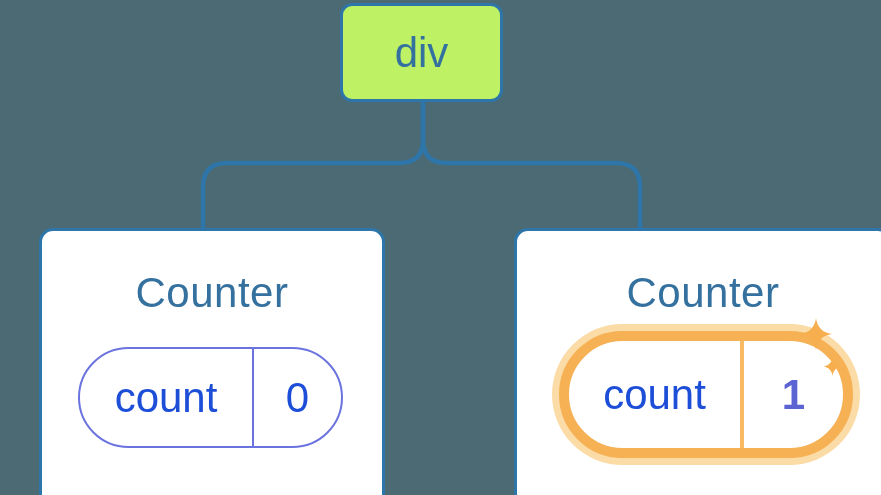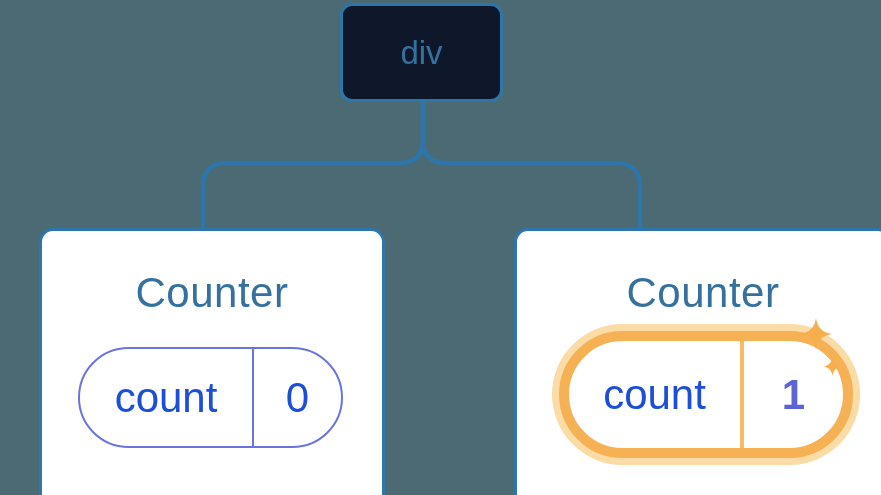--- a/index.html
+++ b/index.html
@@ -12,25 +12,25 @@
   }
   svg.connector {
     position: absolute; left: 0; top: 0;
     width: 881px; height: 495px;
     pointer-events: none;
   }
   .node-root {
     position: absolute; left: 340px; top: 3px;
     width: 163px; height: 99px;
     box-sizing: border-box;
-    background: #0f172a;
+    background: #bef264;
     border: 3px solid #2E76A9;
     border-radius: 12px;
     display: flex; align-items: center; justify-content: center;
-    font-size: 33px; font-weight: 500; color: #35719F;
+    font-size: 42px; font-weight: 500; color: #35719F;
   }
   .card {
     position: absolute; top: 228px; height: 322px;
     box-sizing: border-box;
     background: #ffffff;
     border: 3px solid #2E76A9;
     border-radius: 14px;
     margin-left: 36px;
   }
   .card-left  { left: 3px;   width: 346px; }

